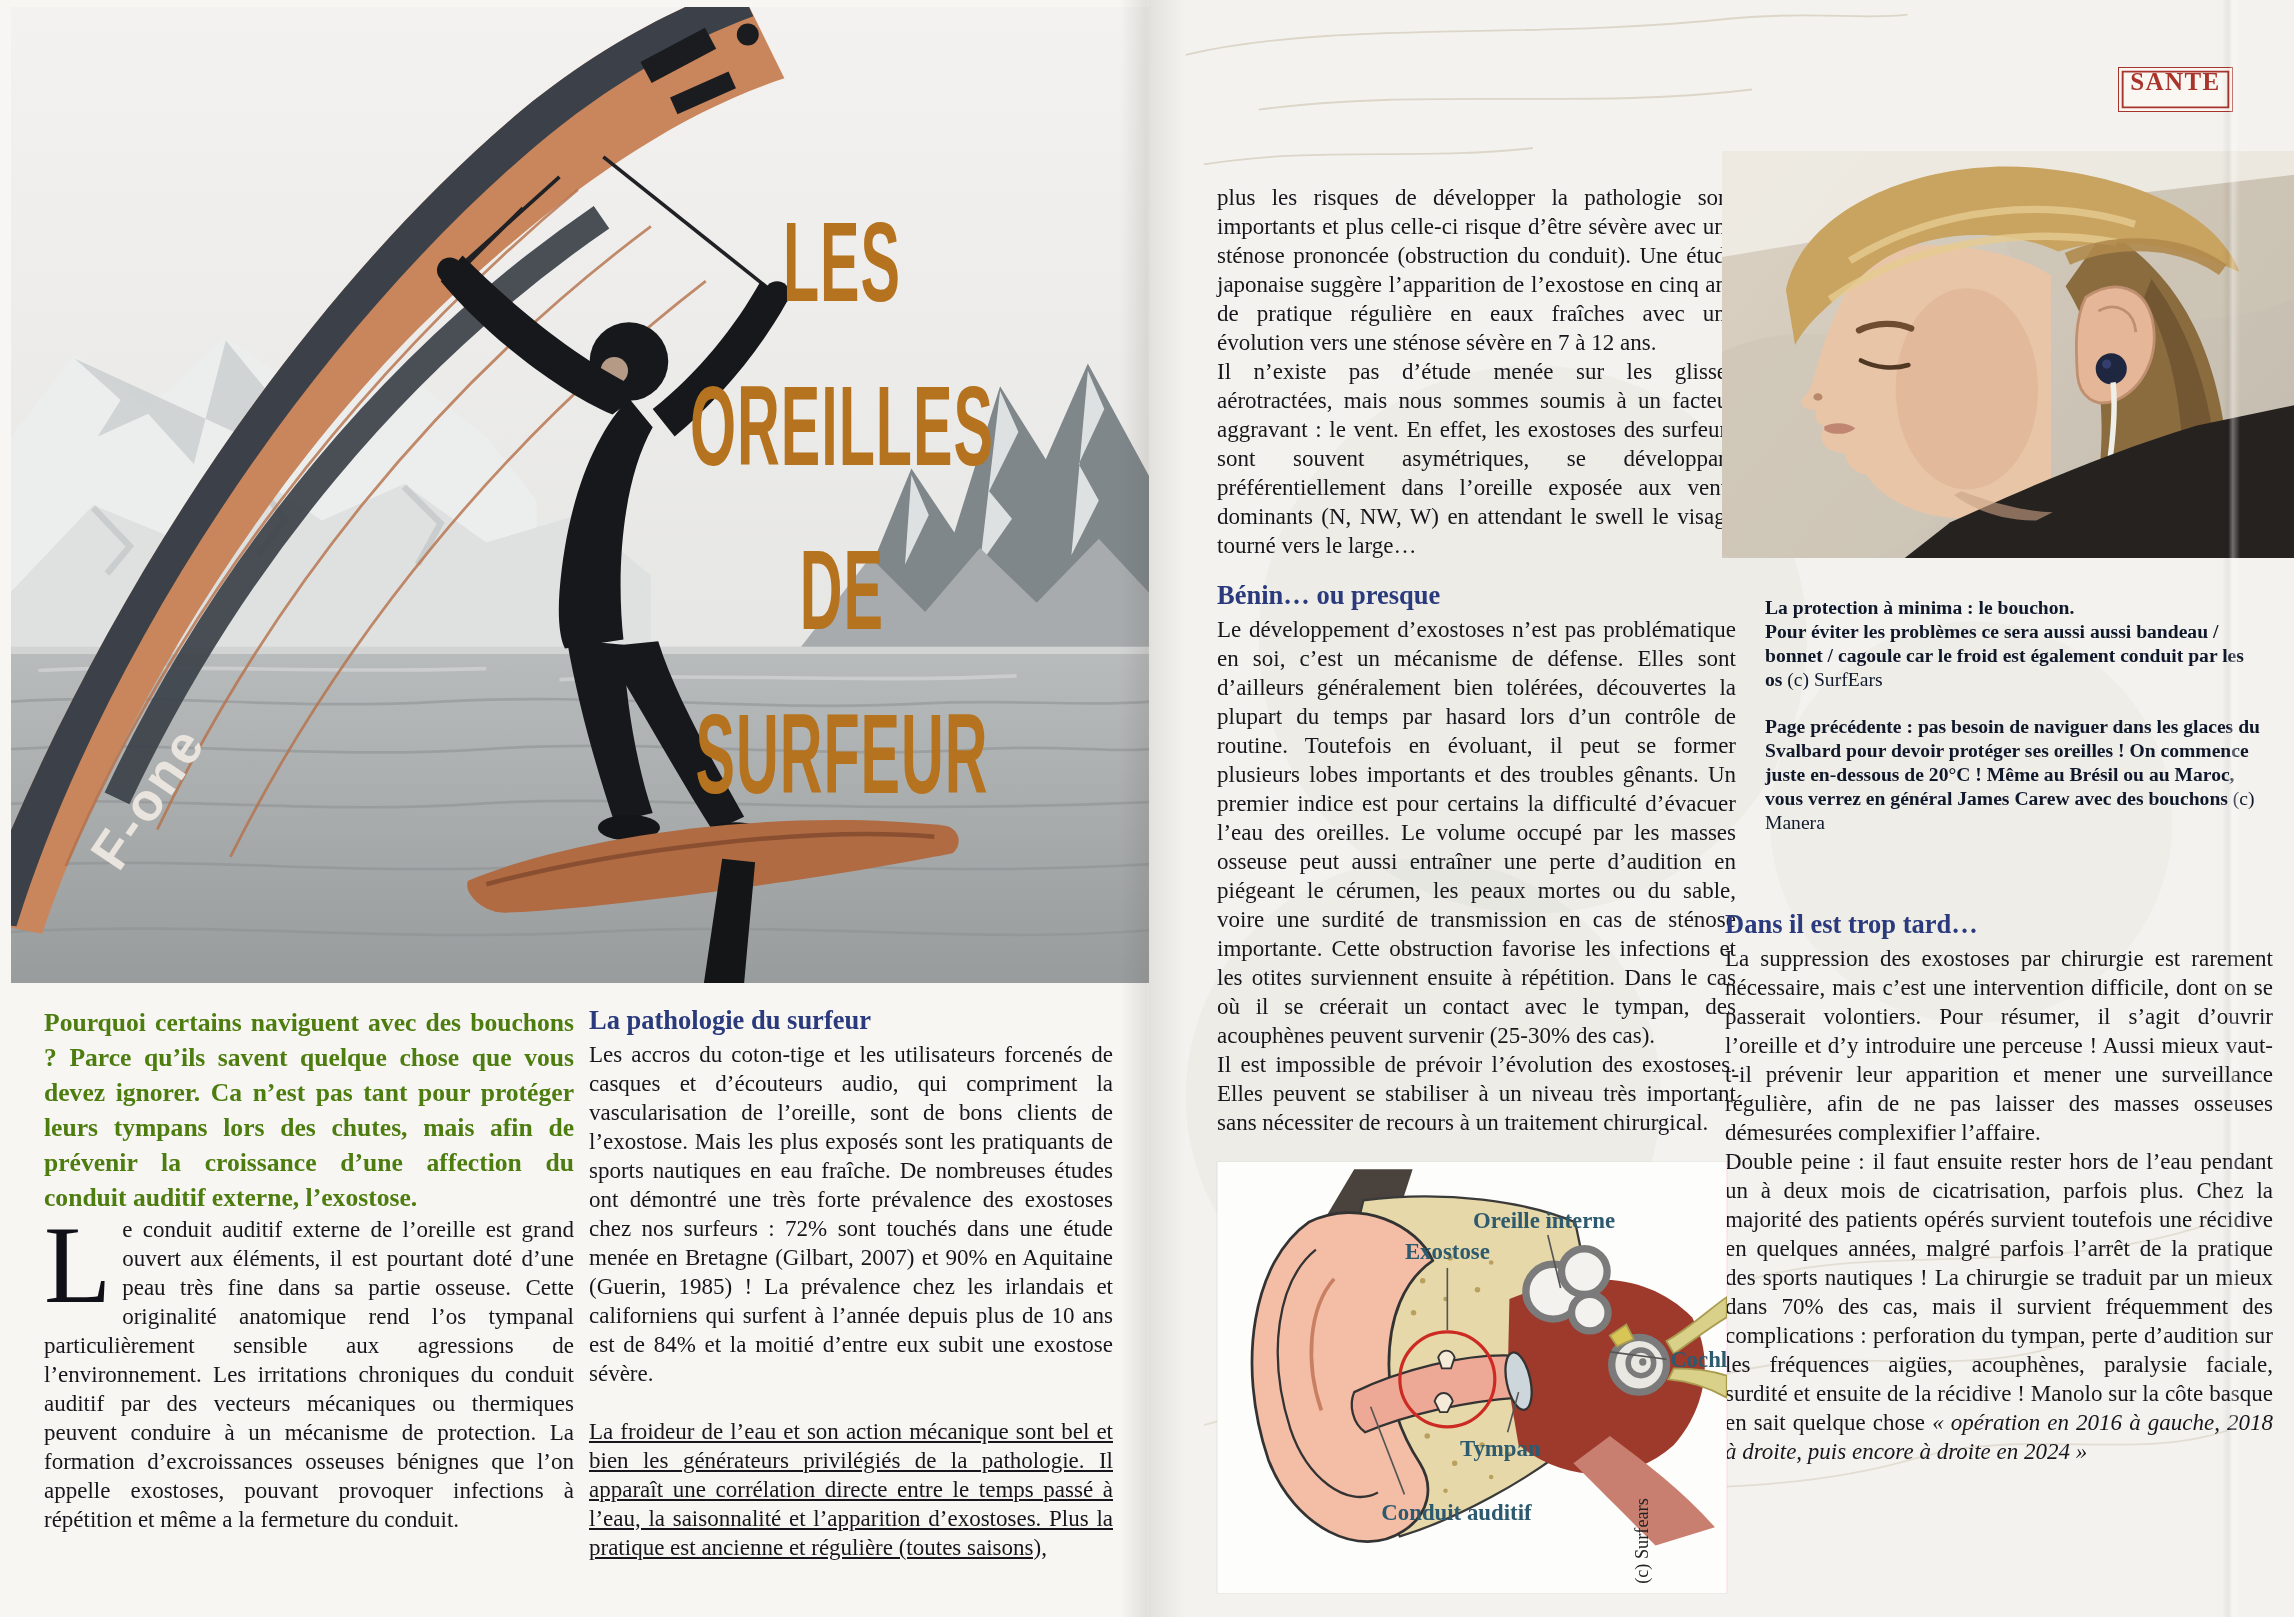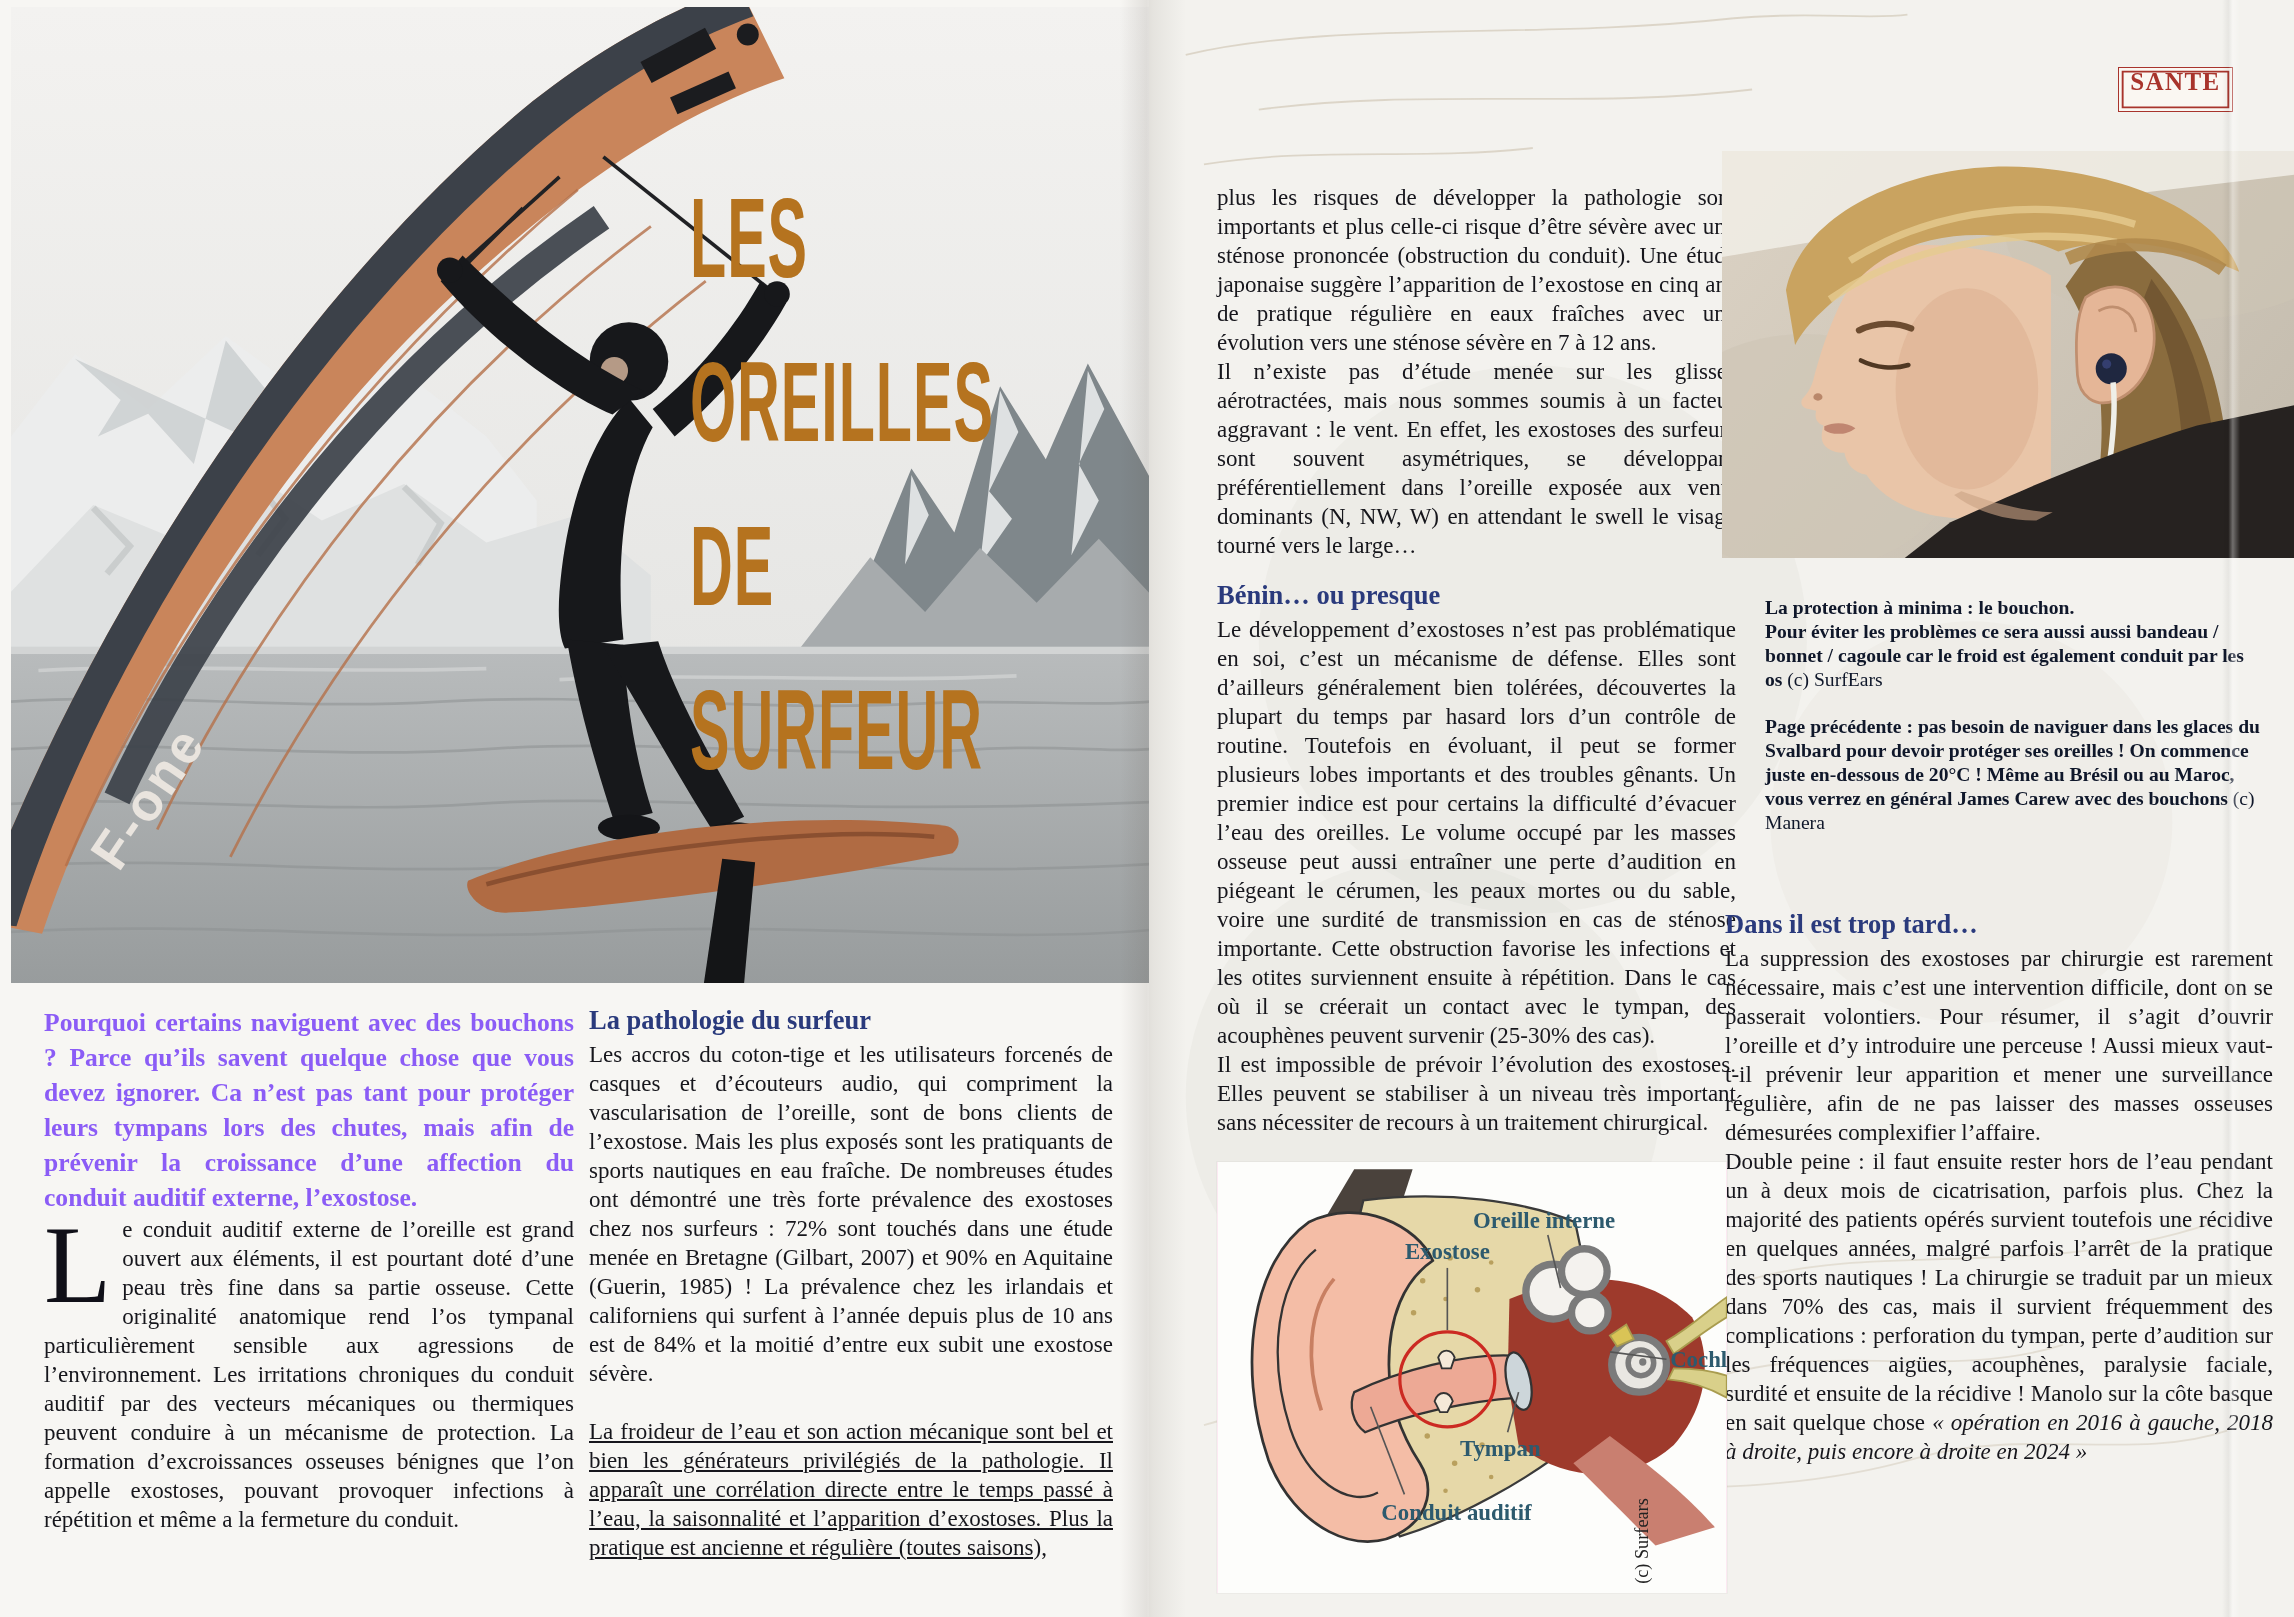--- a/index.html
+++ b/index.html
@@ -3,28 +3,28 @@
 <meta charset="utf-8">
 <style>
   html,body{margin:0;padding:0;background:#e8e6e1;}
   .spread{position:relative;width:2294px;height:1617px;overflow:hidden;
           font-family:"Liberation Serif",serif;background:#f6f5f1;}
   .page{position:absolute;top:0;height:1617px;}
   .page-left{left:0;width:1149px;background:#f7f6f3;}
   .page-right{left:1149px;width:1145px;background:#f3f2ee;}
   .hero{position:absolute;left:11px;top:7.3px;width:1139px;height:976px;overflow:hidden;background:#ececea;}
   .hero svg{display:block;width:100%;height:100%;}
-  .article-title{position:absolute;left:690px;top:156px;}
+  .article-title{position:absolute;left:690px;top:180px;text-align:center;}
   .title-line{font:700 114px/164px "Liberation Sans",sans-serif;color:#b5731f;
               transform:scaleX(0.52);transform-origin:0 50%;white-space:nowrap;letter-spacing:1.8px;}
   .col{position:absolute;font:23px/29px "Liberation Serif",serif;color:#16161c;text-align:justify;}
   .col p{margin:0;}
   .col p.sp{margin-top:29px;text-decoration:underline;}
   .sec-head{font:700 26.5px/31px "Liberation Serif",serif;color:#2a3a7c;margin:0 0 3.7px 0;text-align:left;}
-  .intro-par{font:700 25.6px/35px "Liberation Serif",serif;color:#8b5cf6;text-align:justify;margin:0 0 29px 0;}
+  .intro-par{font:700 25.6px/35px "Liberation Serif",serif;color:#4d7c0f;text-align:justify;margin:0 0 29px 0;}
   .dropcap{float:left;font:400 110px/86px "Liberation Serif",serif;color:#101018;padding:7.3px 11px 0 0;}
   .cap{position:absolute;font:700 19.6px/24px "Liberation Serif",serif;color:#0f172a;
        text-align:left;white-space:pre-line;}
   .cap .credit{font-weight:400;}
   .ital{font-style:italic;}
   .sante{position:absolute;left:2118px;top:67px;width:113px;height:43px;
          border:1.8px solid #a8342c;background:rgba(250,247,242,.88);
          box-shadow:inset 0 0 0 2.7px #faf7f2, inset 0 0 0 4.6px #a8342c;
          display:flex;align-items:flex-start;justify-content:center;
          font:700 25px "Liberation Serif",serif;color:#a8342c;letter-spacing:1.4px;}

